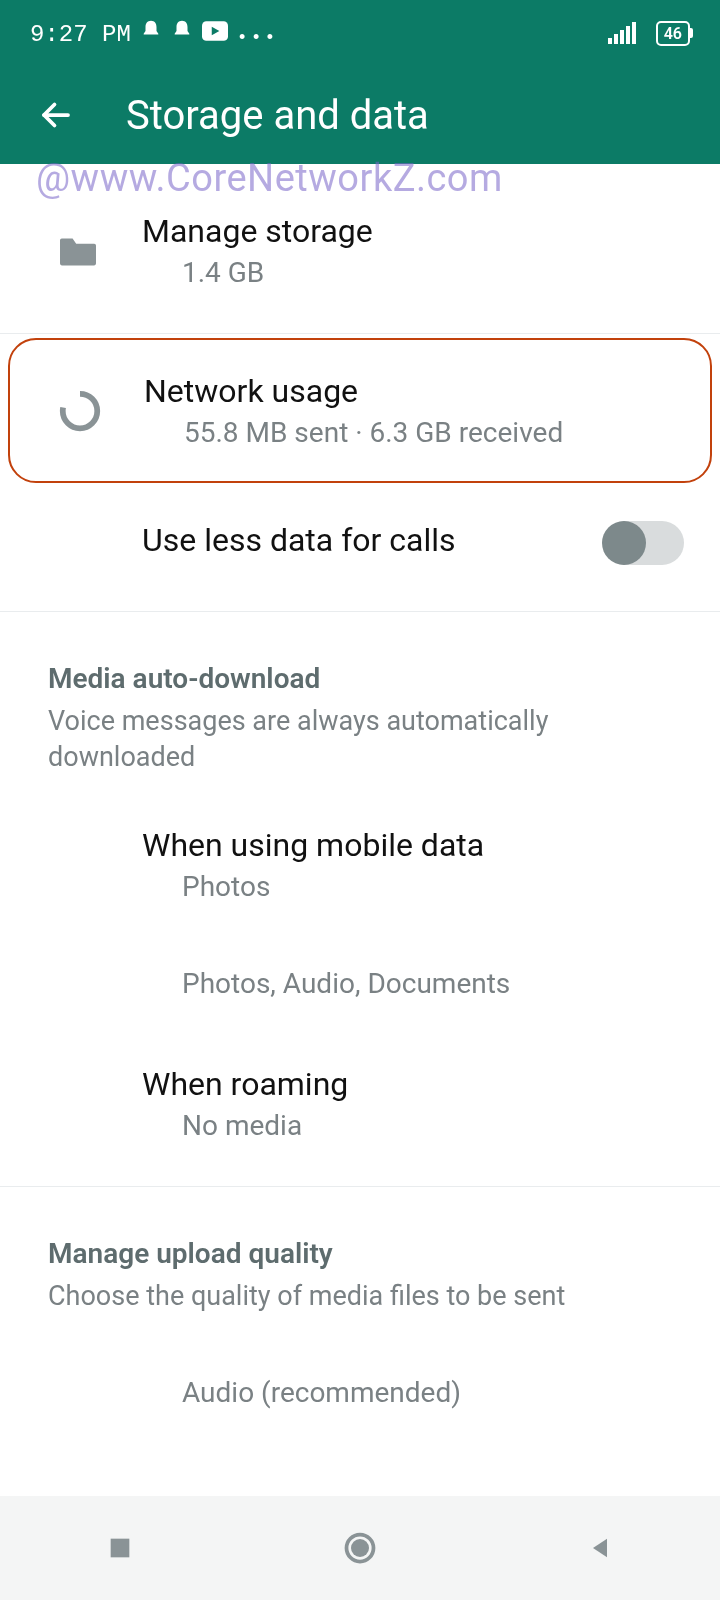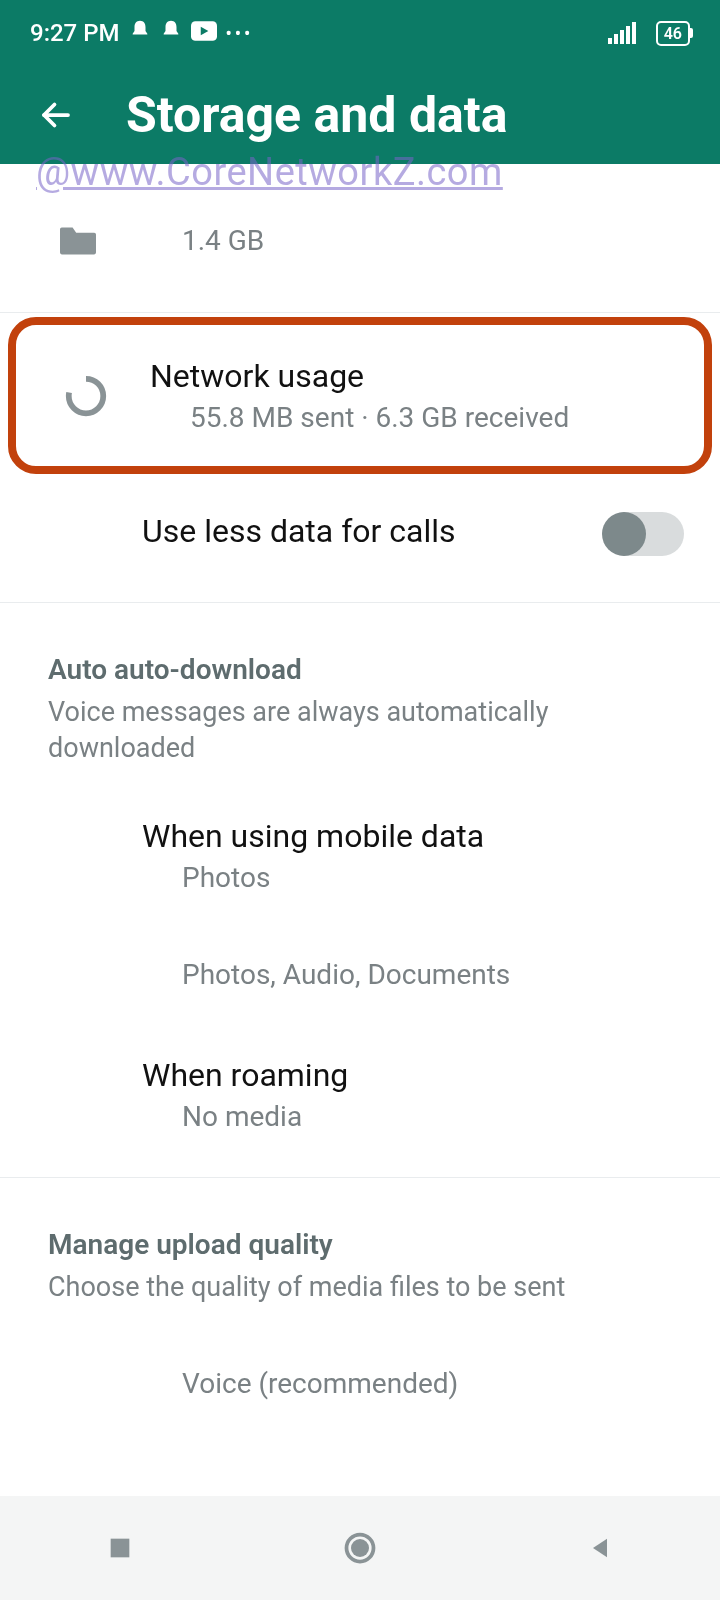--- a/index.html
+++ b/index.html
@@ -1,31 +1,31 @@
 <!DOCTYPE html>
 <html><head>
 <meta charset="utf-8">
 <style>
   * { box-sizing: border-box; margin: 0; padding: 0; }
   html, body { width: 720px; height: 1600px; font-family: -apple-system, Roboto, "Helvetica Neue", Arial, sans-serif; background: #fff; overflow: hidden; }
   .statusbar { height: 66px; background: #0c7b66; color: #fff; display: flex; align-items: center; padding: 0 30px; justify-content: space-between; }
-  .status-left { display: flex; align-items: center; gap: 9px; font-size: 24px; font-weight: 500; }
+  .status-left { display: flex; align-items: flex-end; gap: 9px; font-size: 24px; font-weight: 500; font-family: Liberation Mono, monospace; }
   .status-right { display: flex; align-items: center; gap: 20px; }
   .appbar { height: 98px; background: #0c7b66; color: #fff; display: flex; align-items: center; padding: 0 36px; position: relative; }
   .appbar .back { width: 40px; height: 40px; display: flex; align-items: center; justify-content: center; margin-right: 50px; }
-  .appbar .title { font-size: 50px; font-weight: 700; }
-  .watermark { position: absolute; top: 150px; left: 36px; font-size: 38px; color: rgba(120,100,200,0.55); font-weight: 400; letter-spacing: 0.5px; pointer-events: none; z-index: 5; text-decoration: underline; }
+  .appbar .title { font-size: 40px; font-weight: 400; }
+  .watermark { position: absolute; top: 156px; left: 36px; font-size: 38px; color: rgba(120,100,200,0.55); font-weight: 400; letter-spacing: 0.5px; pointer-events: none; z-index: 5; }
   .content { background: #fff; }
   .row { display: flex; align-items: center; padding: 26px 36px 26px 50px; min-height: 110px; }
   .row .icon-slot { width: 56px; height: 56px; display: flex; align-items: center; justify-content: center; margin-right: 36px; color: #8a9396; flex-shrink: 0; }
   .row .text-slot { flex: 1; }
   .row .primary { font-size: 32px; color: #111; margin-bottom: 6px; }
   .row .secondary { font-size: 28px; color: #7a8184; margin-left: 40px; }
   .divider { height: 1px; background: #e9ecee; }
-  .highlight-box { border: 8px solid #c2410c; border-radius: 28px; margin: 4px 8px 14px 8px; }
+  .highlight-box { border: 2px solid #c2410c; border-radius: 28px; margin: 4px 8px 14px 8px; }
   .highlight-box .row { padding-left: 42px; }
   .toggle { width: 80px; height: 44px; background: #d9dcdd; border-radius: 22px; position: relative; }
   .toggle .knob { width: 44px; height: 44px; background: #7d898b; border-radius: 50%; position: absolute; left: -2px; top: 0; }
   .section-header { padding: 50px 48px 14px 48px; }
   .section-title { font-size: 28px; font-weight: 600; color: #5e6c6e; margin-bottom: 8px; }
   .section-desc { font-size: 27px; color: #7a8184; line-height: 1.35; }
   .row.indent .icon-slot { width: 56px; margin-right: 36px; }
   .navbar { position: absolute; bottom: 0; left: 0; right: 0; height: 104px; background: #f4f5f5; display: flex; align-items: center; justify-content: space-around; }
   .navbtn { width: 60px; height: 60px; display: flex; align-items: center; justify-content: center; color: #8a9396; }
   .clip { position: absolute; top: 164px; bottom: 104px; left:0; right:0; overflow: hidden; }
@@ -87,20 +87,21 @@
 <div class="clip">
 <div class="content">
 
   <div class="row" style="padding-top:48px; padding-bottom:44px;">
     <div class="icon-slot">
       <svg width="44" height="36" viewBox="0 0 24 20" fill="#8a9396">
             <path d="M3 3h6l2 3h10a1 1 0 011 1v10a1 1 0 01-1 1H3a1 1 0 01-1-1V4a1 1 0 011-1z"></path>
           </svg>
     </div>
     <div class="text-slot">
+      <div class="primary">Manage storage</div>
       <div class="secondary">1.4 GB</div>
     </div>
   </div>
 
   <div class="divider"></div>
 
   <div class="highlight-box">
     <div class="row" style="padding-top:32px; padding-bottom:32px;">
       <div class="icon-slot">
         <svg width="46" height="46" viewBox="0 0 24 24" fill="none" stroke="#8a9396" stroke-width="3">
@@ -120,21 +121,21 @@
       <div class="primary">Use less data for calls</div>
     </div>
     <div class="toggle">
       <div class="knob"></div>
     </div>
   </div>
 
   <div class="divider"></div>
 
   <div class="section-header">
-    <div class="section-title">Auto auto-download</div>
+    <div class="section-title">Media auto-download</div>
     <div class="section-desc">Voice messages are always automatically downloaded</div>
   </div>
 
   <div class="row indent" style="padding-top:36px;">
     <div class="icon-slot"></div>
     <div class="text-slot">
       <div class="primary">When using mobile data</div>
       <div class="secondary">Photos</div>
     </div>
   </div>
@@ -157,21 +158,21 @@
   <div class="divider"></div>
 
   <div class="section-header">
     <div class="section-title">Manage upload quality</div>
     <div class="section-desc">Choose the quality of media files to be sent</div>
   </div>
 
   <div class="row indent" style="padding-top:36px;">
     <div class="icon-slot"></div>
     <div class="text-slot">
-      <div class="secondary">Voice (recommended)</div>
+      <div class="secondary">Audio (recommended)</div>
     </div>
   </div>
 
 </div>
 </div>
 
 <div class="navbar">
   <div class="navbtn">
     <svg width="28" height="28" viewBox="0 0 24 24" fill="#8a9396">
         <rect x="4" y="4" width="16" height="16"></rect>

